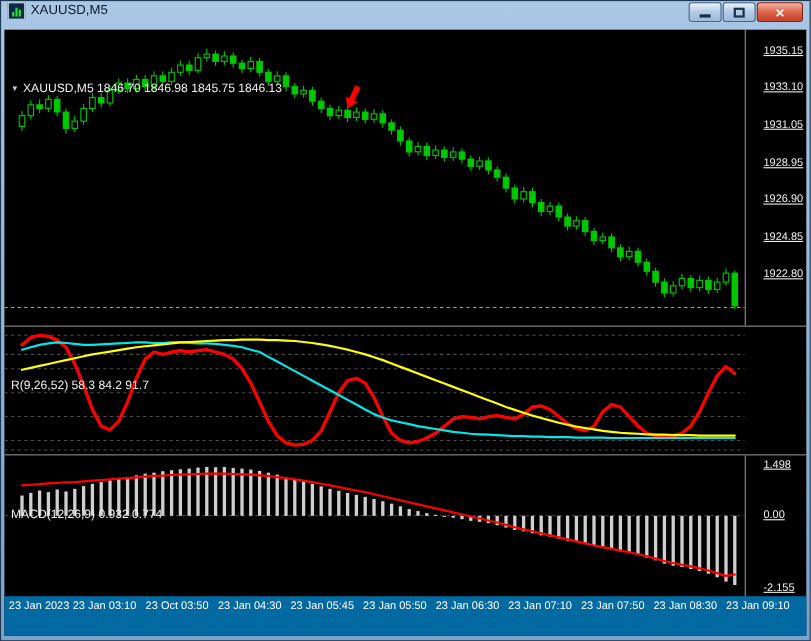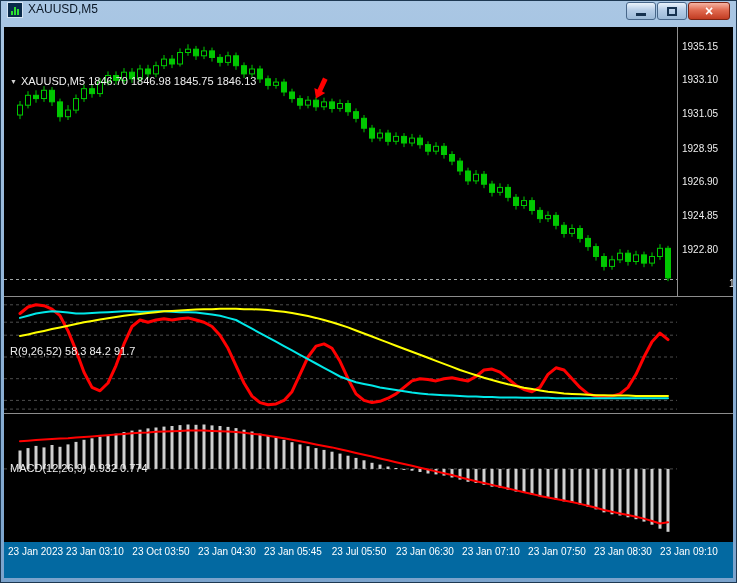--- a/index.html
+++ b/index.html
@@ -15,21 +15,21 @@
   .wbtn{width:30px;height:18px;box-sizing:border-box;border:1px solid #48678a;border-radius:3px;
     background:linear-gradient(#eaf3fc,#b6cde7 45%,#9cbad8);display:flex;align-items:center;justify-content:center;cursor:pointer;}
   .wbtn.close{width:42px;border-color:#7c2414;background:linear-gradient(#f6b4a3,#e06a50 45%,#c23c22);}
   .glyph-min{width:10px;height:3px;background:#163250;align-self:flex-end;margin-bottom:3px;}
   .glyph-max{width:10px;height:9px;border:2px solid #163250;box-sizing:border-box;background:transparent;}
   .glyph-close{font-size:14px;line-height:1;color:#fff;font-weight:bold;}
   .client{width:729px;height:551px;background:#000;position:relative;}
   .panel{position:relative;width:729px;overflow:hidden;}
   .panel svg{position:absolute;left:0;top:0;display:block;}
   .axis{position:absolute;top:0;right:0;width:55px;height:100%;border-left:1px solid #909090;box-sizing:content-box;}
-  .axlbl{position:absolute;left:4px;font-size:10px;color:#ededed;white-space:nowrap;}
+  .axlbl{position:absolute;left:16px;font-size:10px;color:#ededed;white-space:nowrap;text-decoration:underline;}
   .sep{height:1px;width:729px;background:#8c8c8c;}
   .plabel{position:absolute;left:6px;top:3px;font-size:11px;color:#efefef;display:flex;gap:4px;align-items:center;z-index:2;margin-top:45px;}
   .tri{font-size:7px;color:#d2d2d2;}
   .time-axis{position:relative;height:36px;width:729px;background:#0369a1;}
   .tlbl{position:absolute;top:4px;font-size:10px;color:#ffffff;white-space:nowrap;}
 </style>
 </head>
 <body>
 
 <div class="window">
@@ -342,32 +342,37 @@
           <rect x="606.5" y="54.9" width="3" height="45.4" fill="#cfcfcf"></rect>
           <rect x="614.5" y="54.9" width="3" height="46.6" fill="#cfcfcf"></rect>
           <rect x="622.5" y="54.9" width="3" height="48.4" fill="#cfcfcf"></rect>
           <rect x="630.5" y="54.9" width="3" height="50.3" fill="#cfcfcf"></rect>
           <rect x="638.5" y="54.9" width="3" height="52.7" fill="#cfcfcf"></rect>
           <rect x="646.5" y="54.9" width="3" height="55.8" fill="#cfcfcf"></rect>
           <rect x="654.5" y="54.9" width="3" height="59.8" fill="#cfcfcf"></rect>
           <rect x="662.5" y="54.9" width="3" height="62.9" fill="#cfcfcf"></rect>
           <polyline points="16,27.3 24,26.7 32,26.1 40,25.5 48,24.9 56,24.6 64,24.3 72,23.6 80,23.0 88,22.4 96,21.8 104,21.2 112,20.6 120,20.0 128,19.3 136,18.7 144,18.4 152,17.8 160,17.5 168,17.2 176,16.9 184,16.6 192,16.6 200,16.6 208,16.9 216,17.2 224,17.5 232,18.1 240,18.7 248,19.7 256,20.6 264,21.8 272,23.0 280,24.3 288,25.8 296,27.3 304,28.8 312,30.4 320,31.9 328,33.4 336,35.3 344,37.1 352,39.0 360,40.8 368,42.6 376,44.5 384,46.3 392,48.2 400,50.0 408,51.8 416,53.7 424,55.5 432,57.4 440,59.2 448,61.0 456,63.2 464,65.3 472,67.2 480,69.0 488,70.9 496,72.7 504,74.5 512,76.4 520,78.2 528,80.0 536,81.9 544,83.4 552,85.0 560,86.5 568,88.0 576,89.9 584,91.7 592,93.8 600,96.0 608,97.8 616,99.4 624,100.9 632,102.7 640,104.6 648,107.0 656,109.5 664,108.3" fill="none" stroke="#ff0000" stroke-width="2" stroke-linejoin="round" stroke-linecap="round"></polyline>
         </svg>
+      <div class="axis" id="axis-macd">
+          <span class="axlbl" style="top: 2.98299px;">1.498</span>
+          <span class="axlbl" style="top: 48.9097px;">0.00</span>
+          <span class="axlbl" style="top: 114.979px;">-2.155</span>
+        </div>
       <div class="plabel">
         <span>MACD(12,26,9) 0.932 0.774</span>
       </div>
     </div>
 
     <div class="time-axis" id="time-axis">
         <span class="tlbl" style="left: 4px;">23 Jan 2023</span>
         <span class="tlbl" style="left: 91px; transform: translateX(-50%);">23 Jan 03:10</span>
         <span class="tlbl" style="left: 157px; transform: translateX(-50%);">23 Oct 03:50</span>
         <span class="tlbl" style="left: 223px; transform: translateX(-50%);">23 Jan 04:30</span>
         <span class="tlbl" style="left: 289px; transform: translateX(-50%);">23 Jan 05:45</span>
-        <span class="tlbl" style="left: 355px; transform: translateX(-50%);">23 Jul 05:50</span>
+        <span class="tlbl" style="left: 355px; transform: translateX(-50%);">23 Jan 05:50</span>
         <span class="tlbl" style="left: 421px; transform: translateX(-50%);">23 Jan 06:30</span>
         <span class="tlbl" style="left: 487px; transform: translateX(-50%);">23 Jan 07:10</span>
         <span class="tlbl" style="left: 553px; transform: translateX(-50%);">23 Jan 07:50</span>
         <span class="tlbl" style="left: 619px; transform: translateX(-50%);">23 Jan 08:30</span>
         <span class="tlbl" style="left: 685px; transform: translateX(-50%);">23 Jan 09:10</span>
       </div>
 
   </div>
 </div>
 

